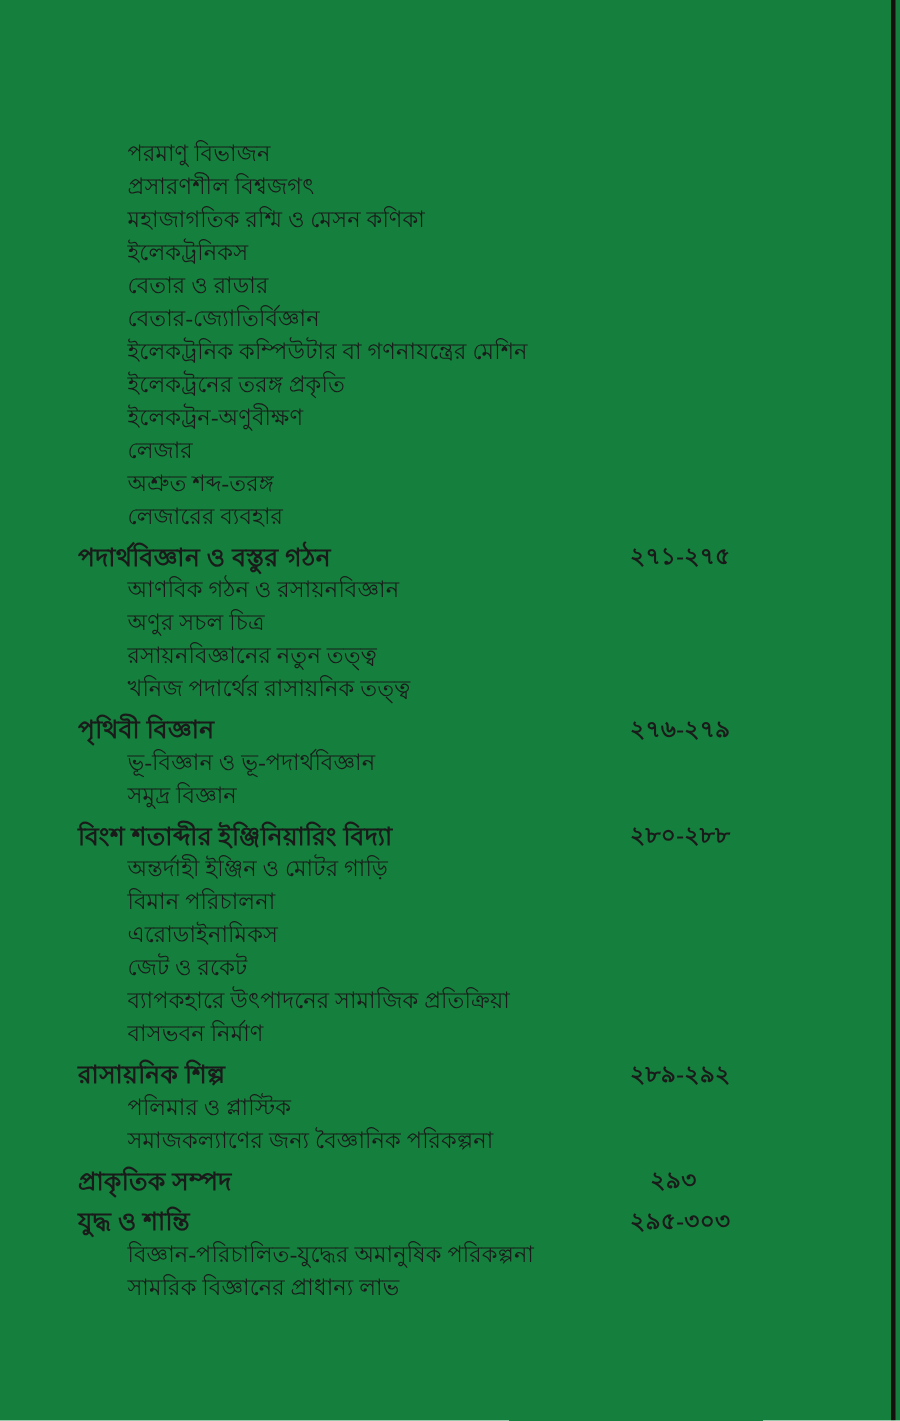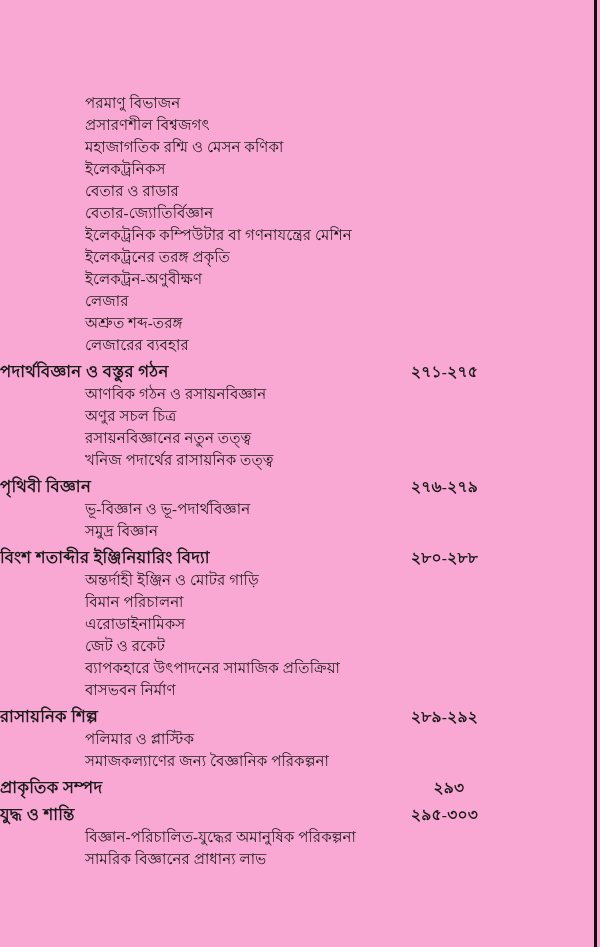--- a/index.html
+++ b/index.html
@@ -8,21 +8,21 @@
     background: #ffffff;
   }
   body {
     font-family: "Liberation Serif", "DejaVu Serif", serif;
     color: #1a1a1a;
   }
   #page {
     position: relative;
     width: 600px;
     height: 947px;
-    background: #f9a8d4;
+    background: #15803d;
     overflow: hidden;
     box-sizing: border-box;
   }
   
   #page-edge-rule {
     position: absolute;
     top: 0;
     right: 3px;
     width: 3px;
     height: 947px;
@@ -44,30 +44,31 @@
     line-height: 22px;
     white-space: nowrap;
   }
   .toc-row .label {
     display: block;
   }
   .toc-row .page {
     position: absolute;
     left: 411px;
     width: 76px;
-    text-align: left;
+    text-align: right;
     font-size: 15.5px;
     letter-spacing: 0.2px;
   }
   .toc-row .page.align-right {
     text-align: center;
   }
 
   
   .toc-row.section {
+    padding-left: 52px;
     margin-top: 5px;
   }
   .toc-row.section .label {
     font-weight: bold;
     font-size: 16.5px;
     letter-spacing: 0.3px;
   }
   .toc-row.section .page {
     font-weight: bold;
   }

